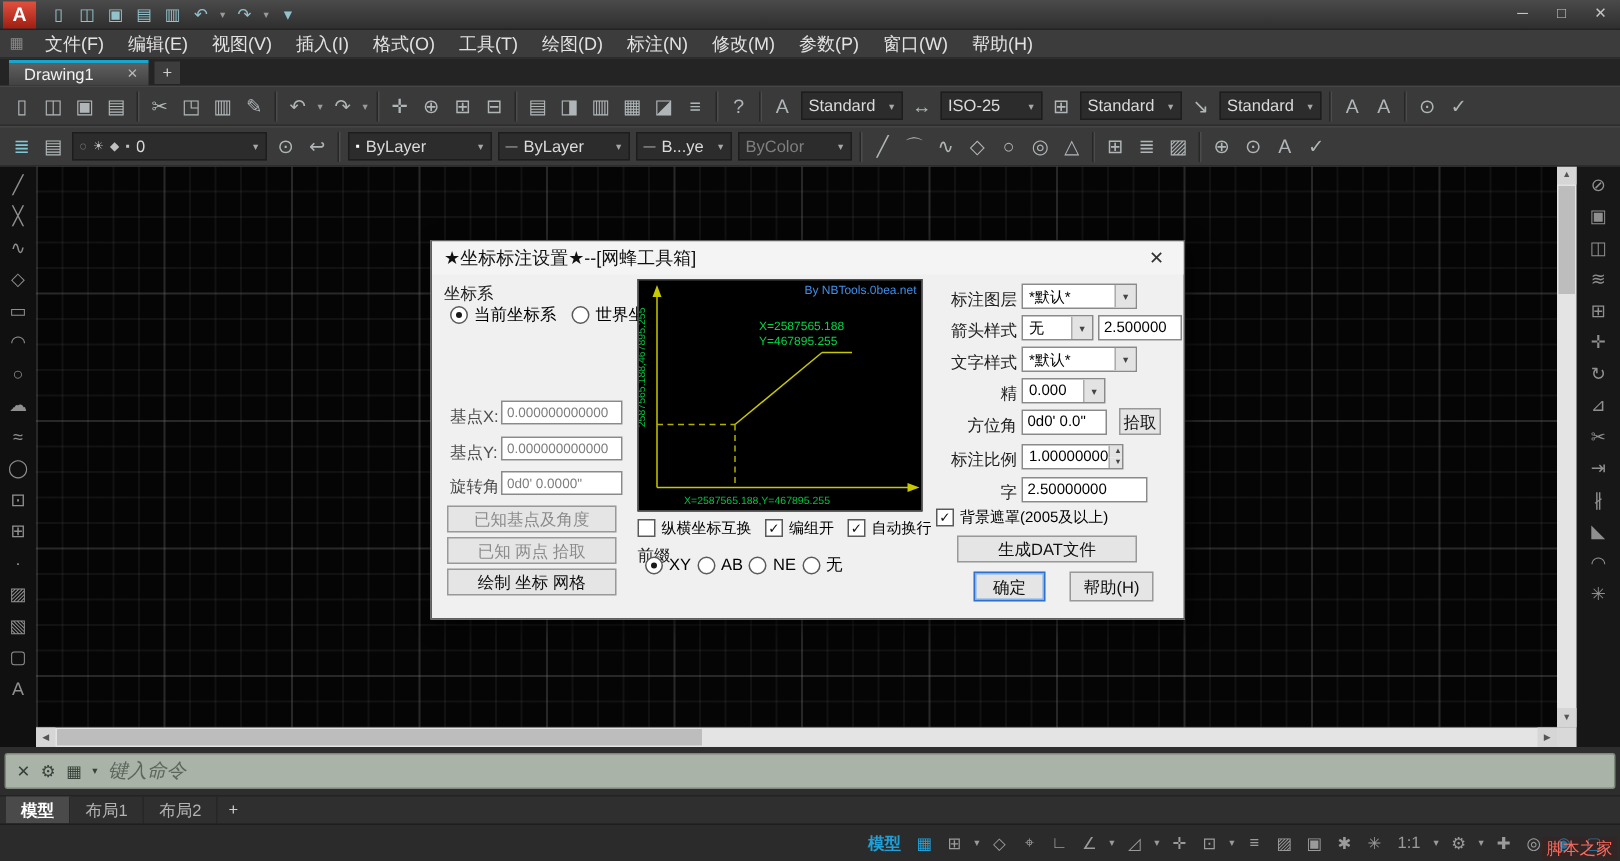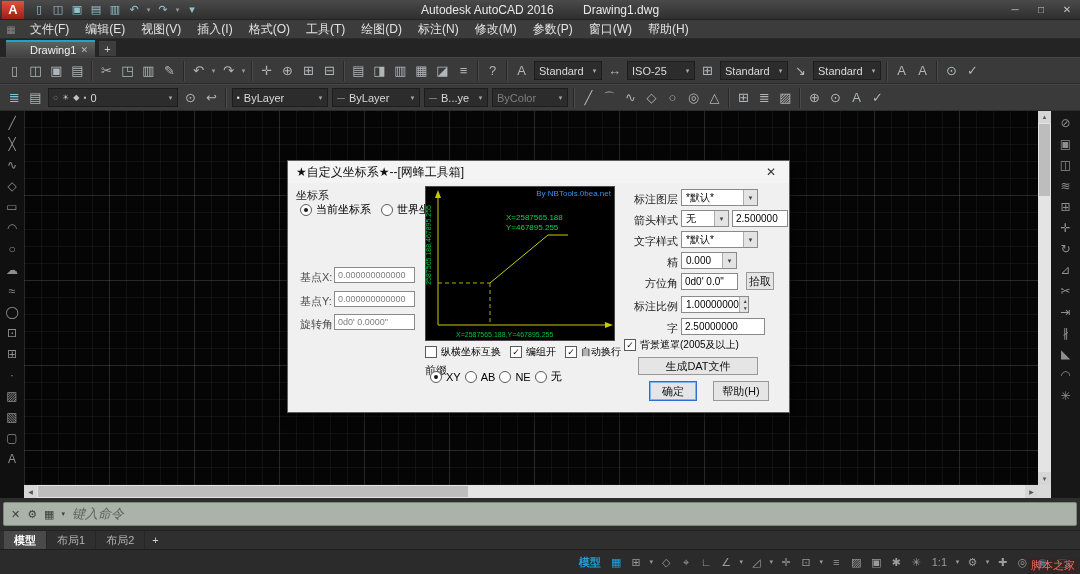--- a/index.html
+++ b/index.html
@@ -22,23 +22,23 @@
 
 
 .menubar{position:absolute;top:20px;left:0;width:100%;height:19px;background:#3c3c3c;
   border-bottom:1px solid #2b2b2b;display:flex;align-items:center;color:#e2e2e2;font-size:12px;z-index:29}
 .menu-grid{width:22px;text-align:center;color:#8a8a8a;font-size:10px}
 .menu-item{padding:0 8px;height:100%;display:flex;align-items:center;white-space:nowrap}
 
 
 .tabbar{position:absolute;top:39px;left:0;width:100%;height:18px;background:#242424;
   display:flex;align-items:flex-end;z-index:28}
-.doctab{height:17px;margin-left:6px;padding:0 7px 0 24px;
+.doctab{height:17px;margin-left:6px;padding:0 7px 0 10px;
   background:linear-gradient(#606060,#414141);border-top:2px solid #18a6cc;
-  color:#f2f2f2;font-size:11px;display:flex;align-items:center;gap:4px}
+  color:#f2f2f2;font-size:11px;display:flex;align-items:center;gap:22px}
 .tabclose{color:#b9b9b9;font-size:9px}
 .tabadd{width:17px;height:15px;margin-left:4px;margin-bottom:1px;background:#3d3d3d;
   color:#cfcfcf;font-size:11px;display:flex;align-items:center;justify-content:center}
 
 
 .toolbar{position:absolute;left:0;width:100%;height:27px;background:#3a3a3a;
   border-top:1px solid #464646;border-bottom:1px solid #2c2c2c;
   display:flex;align-items:center;padding:0 4px;overflow:hidden;z-index:27}
 #toolbar1{top:57px}
 #toolbar2{top:84px}
@@ -166,24 +166,20 @@
         <span class="tb-icon">◫</span>
         <span class="tb-icon">▣</span>
         <span class="tb-icon">▤</span>
         <span class="tb-icon">▥</span>
         <span class="tb-icon">↶</span>
         <span class="tb-dd">▾</span>
         <span class="tb-icon">↷</span>
         <span class="tb-dd">▾</span>
         <span class="tb-icon">▾</span>
       </div>
-    <div class="wtitle">
-      <span>Autodesk AutoCAD 2016</span>
-      <span class="doc">Drawing1.dwg</span>
-    </div>
     <div class="winbtns">
       <span class="winbtn">─</span>
       <span class="winbtn">□</span>
       <span class="winbtn">✕</span>
     </div>
   </div>
 
   <div class="menubar">
     <span class="menu-grid">▦</span>
     <span id="menubar-items" style="display:flex;height:100%">
@@ -360,21 +356,21 @@
   </div>
   <div class="hscroll">
     <div class="sb-btn">◀</div>
     <div class="hthumb"></div>
     <div class="hspace"></div>
     <div class="sb-btn">▶</div>
   </div>
   <div class="sb-corner"></div>
 
   <div class="dialog">
-    <div class="dlg-title">★自定义坐标系★--[网蜂工具箱]</div>
+    <div class="dlg-title">★坐标标注设置★--[网蜂工具箱]</div>
     <div class="dlg-close">✕</div>
 
     <span class="dlab" style="left:8px;top:27px">坐标系</span>
     <div id="coord-radios">
         <label class="radio-row">
           <span class="radio on"></span>
           <span>当前坐标系</span>
         </label>
         <label class="radio-row">
           <span class="radio"></span>
@@ -386,20 +382,25 @@
         </label>
       </div>
 
     <span class="dlab dim" style="left:12px;top:109px">基点X:</span>
     <div class="fld dis" style="left:46px;top:106px;width:81px">0.000000000000</div>
     <span class="dlab dim" style="left:12px;top:133px">基点Y:</span>
     <div class="fld dis" style="left:46px;top:130px;width:81px">0.000000000000</div>
     <span class="dlab dim" style="left:12px;top:156px">旋转角:</span>
     <div class="fld dis" style="left:46px;top:153px;width:81px">0d0' 0.0000"</div>
 
+    <div id="dlg-left-buttons">
+        <div class="dlg-btn dis">已知基点及角度</div>
+        <div class="dlg-btn dis">已知 两点 拾取</div>
+        <div class="dlg-btn">绘制 坐标 网格</div>
+      </div>
 
     <div class="preview">
       <svg width="190" height="155" viewBox="0 0 190 155">
         <line x1="12" y1="8" x2="12" y2="138" stroke="#c8c800" stroke-width="1"></line>
         <polygon points="12,3 9,11 15,11" fill="#c8c800"></polygon>
         <line x1="12" y1="138" x2="182" y2="138" stroke="#c8c800" stroke-width="1"></line>
         <polygon points="187,138 179,135 179,141" fill="#c8c800"></polygon>
         <line x1="12" y1="96" x2="64" y2="96" stroke="#b0b000" stroke-dasharray="4 3"></line>
         <line x1="64" y1="96" x2="64" y2="138" stroke="#b0b000" stroke-dasharray="4 3"></line>
         <line x1="64" y1="96" x2="122" y2="48" stroke="#c8c800"></line>

